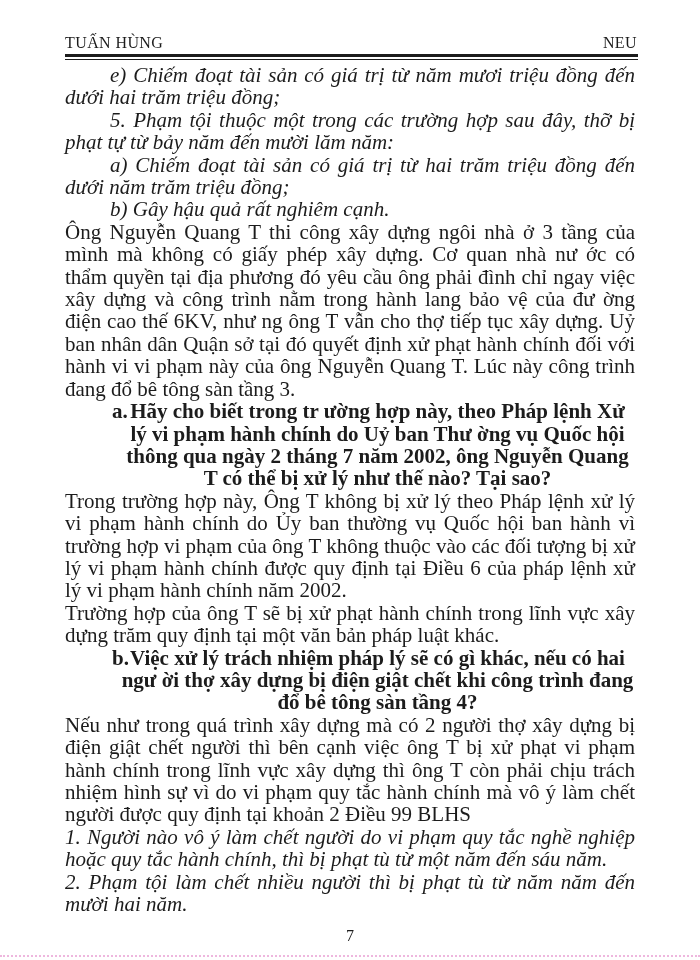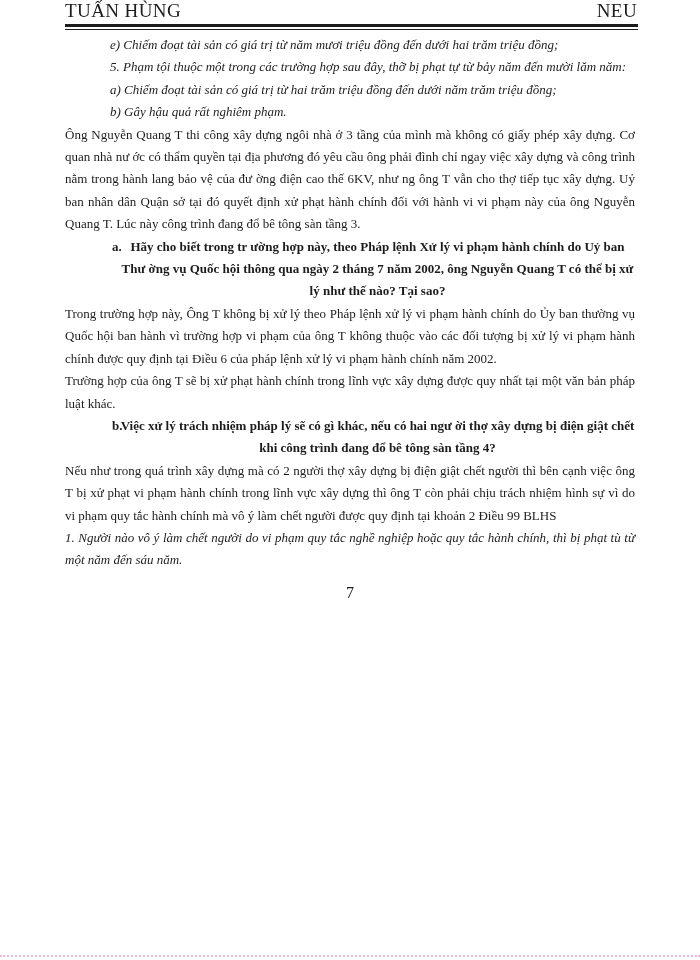--- a/index.html
+++ b/index.html
@@ -11,32 +11,33 @@
     font-family: "Liberation Serif", "DejaVu Serif", serif;
     color: #1c1c1c;
     overflow: hidden;
     margin: 0 auto;
   }
   .header-row {
     display: flex;
     justify-content: space-between;
     align-items: flex-start;
     margin: 0 63px 0 65px;
-    font-size: 19px;
+    padding-top: 34px;
+    font-size: 16px;
     letter-spacing: 0.4px;
   }
   .header-rule {
     margin: 2px 62px 0 65px;
     border-top: 3px solid #1c1c1c;
     border-bottom: 1px solid #1c1c1c;
     height: 2px;
   }
   .content {
     margin: 4px 65px 0 65px;
-    font-size: 13px;
+    font-size: 21px;
     line-height: 22.4px;
     text-align: justify;
   }
   .para { margin: 0; }
   .italic { font-style: italic; }
   .indent { text-indent: 45px; }
   .heading { font-weight: bold; }
   .question {
     font-weight: bold;
     position: relative;
@@ -71,41 +72,42 @@
     <span>TUẤN HÙNG</span>
     <span>NEU</span>
   </div>
   <div class="header-rule"></div>
 
   <div class="content">
 
     <div class="para italic indent">e) Chiếm đoạt tài sản có giá trị từ năm mươi triệu đồng đến dưới hai trăm triệu đồng;</div>
     <div class="para italic indent">5. Phạm tội thuộc một trong các trường hợp sau đây, thỡ bị phạt tự từ bảy năm đến mười lăm năm:</div>
     <div class="para italic indent">a) Chiếm đoạt tài sản có giá trị từ hai trăm triệu đồng đến dưới năm trăm triệu đồng;</div>
-    <div class="para italic indent">b) Gây hậu quả rất nghiêm phạm.</div>
+    <div class="para italic indent">b) Gây hậu quả rất nghiêm cạnh.</div>
 
 
     <div class="para">Ông Nguyễn Quang T thi công xây dựng ngôi nhà ở 3 tầng của mình mà không có giấy phép xây dựng. Cơ quan nhà nư ớc có thẩm quyền tại địa phương đó yêu cầu ông phải đình chỉ ngay việc xây dựng và công trình nằm trong hành lang bảo vệ của đư ờng điện cao thế 6KV, như ng ông T vẫn cho thợ tiếp tục xây dựng. Uỷ ban nhân dân Quận sở tại đó quyết định xử phạt hành chính đối với hành vi vi phạm này của ông Nguyễn Quang T. Lúc này công trình đang đổ bê tông sàn tầng 3.</div>
 
     <div class="para question">
       <span class="q-label">a.</span>
       <div>Hãy cho biết trong tr ường hợp này, theo Pháp lệnh Xử lý vi phạm hành chính do Uỷ ban Thư ờng vụ Quốc hội thông qua ngày 2 tháng 7 năm 2002, ông Nguyễn Quang T có thể bị xử lý như thế nào? Tại sao?</div>
     </div>
 
     <div class="para">Trong trường hợp này, Ông T không bị xử lý theo Pháp lệnh xử lý vi phạm hành chính do Ủy ban thường vụ Quốc hội ban hành vì trường hợp vi phạm của ông T không thuộc vào các đối tượng bị xử lý vi phạm hành chính được quy định tại Điều 6 của pháp lệnh xử lý vi phạm hành chính năm 2002.</div>
-    <div class="para">Trường hợp của ông T sẽ bị xử phạt hành chính trong lĩnh vực xây dựng được quy nhất tại một văn bản pháp luật khác.</div>
+    <div class="para">Trường hợp của ông T sẽ bị xử phạt hành chính trong lĩnh vực xây dựng trăm quy định tại một văn bản pháp luật khác.</div>
 
     <div class="para question">
       <span class="q-label">b.</span>
       <div>Việc xử lý trách nhiệm pháp lý sẽ có gì khác, nếu có hai ngư ời thợ xây dựng bị điện giật chết khi công trình đang đổ bê tông sàn tầng 4?</div>
     </div>
 
     <div class="para">Nếu như trong quá trình xây dựng mà có 2 người thợ xây dựng bị điện giật chết người thì bên cạnh việc ông T bị xử phạt vi phạm hành chính trong lĩnh vực xây dựng thì ông T còn phải chịu trách nhiệm hình sự vì do vi phạm quy tắc hành chính mà vô ý làm chết người được quy định tại khoản 2 Điều 99 BLHS</div>
 
     <div class="para italic">1. Người nào vô ý làm chết người do vi phạm quy tắc nghề nghiệp hoặc quy tắc hành chính, thì bị phạt tù từ một năm đến sáu năm.</div>
+    <div class="para italic">2. Phạm tội làm chết nhiều người thì bị phạt tù từ năm năm đến mười hai năm.</div>
 
   </div>
 
   <div class="page-num">7</div>
 
   <div class="page-break"></div>
 
 </div>
 
 </body></html>

